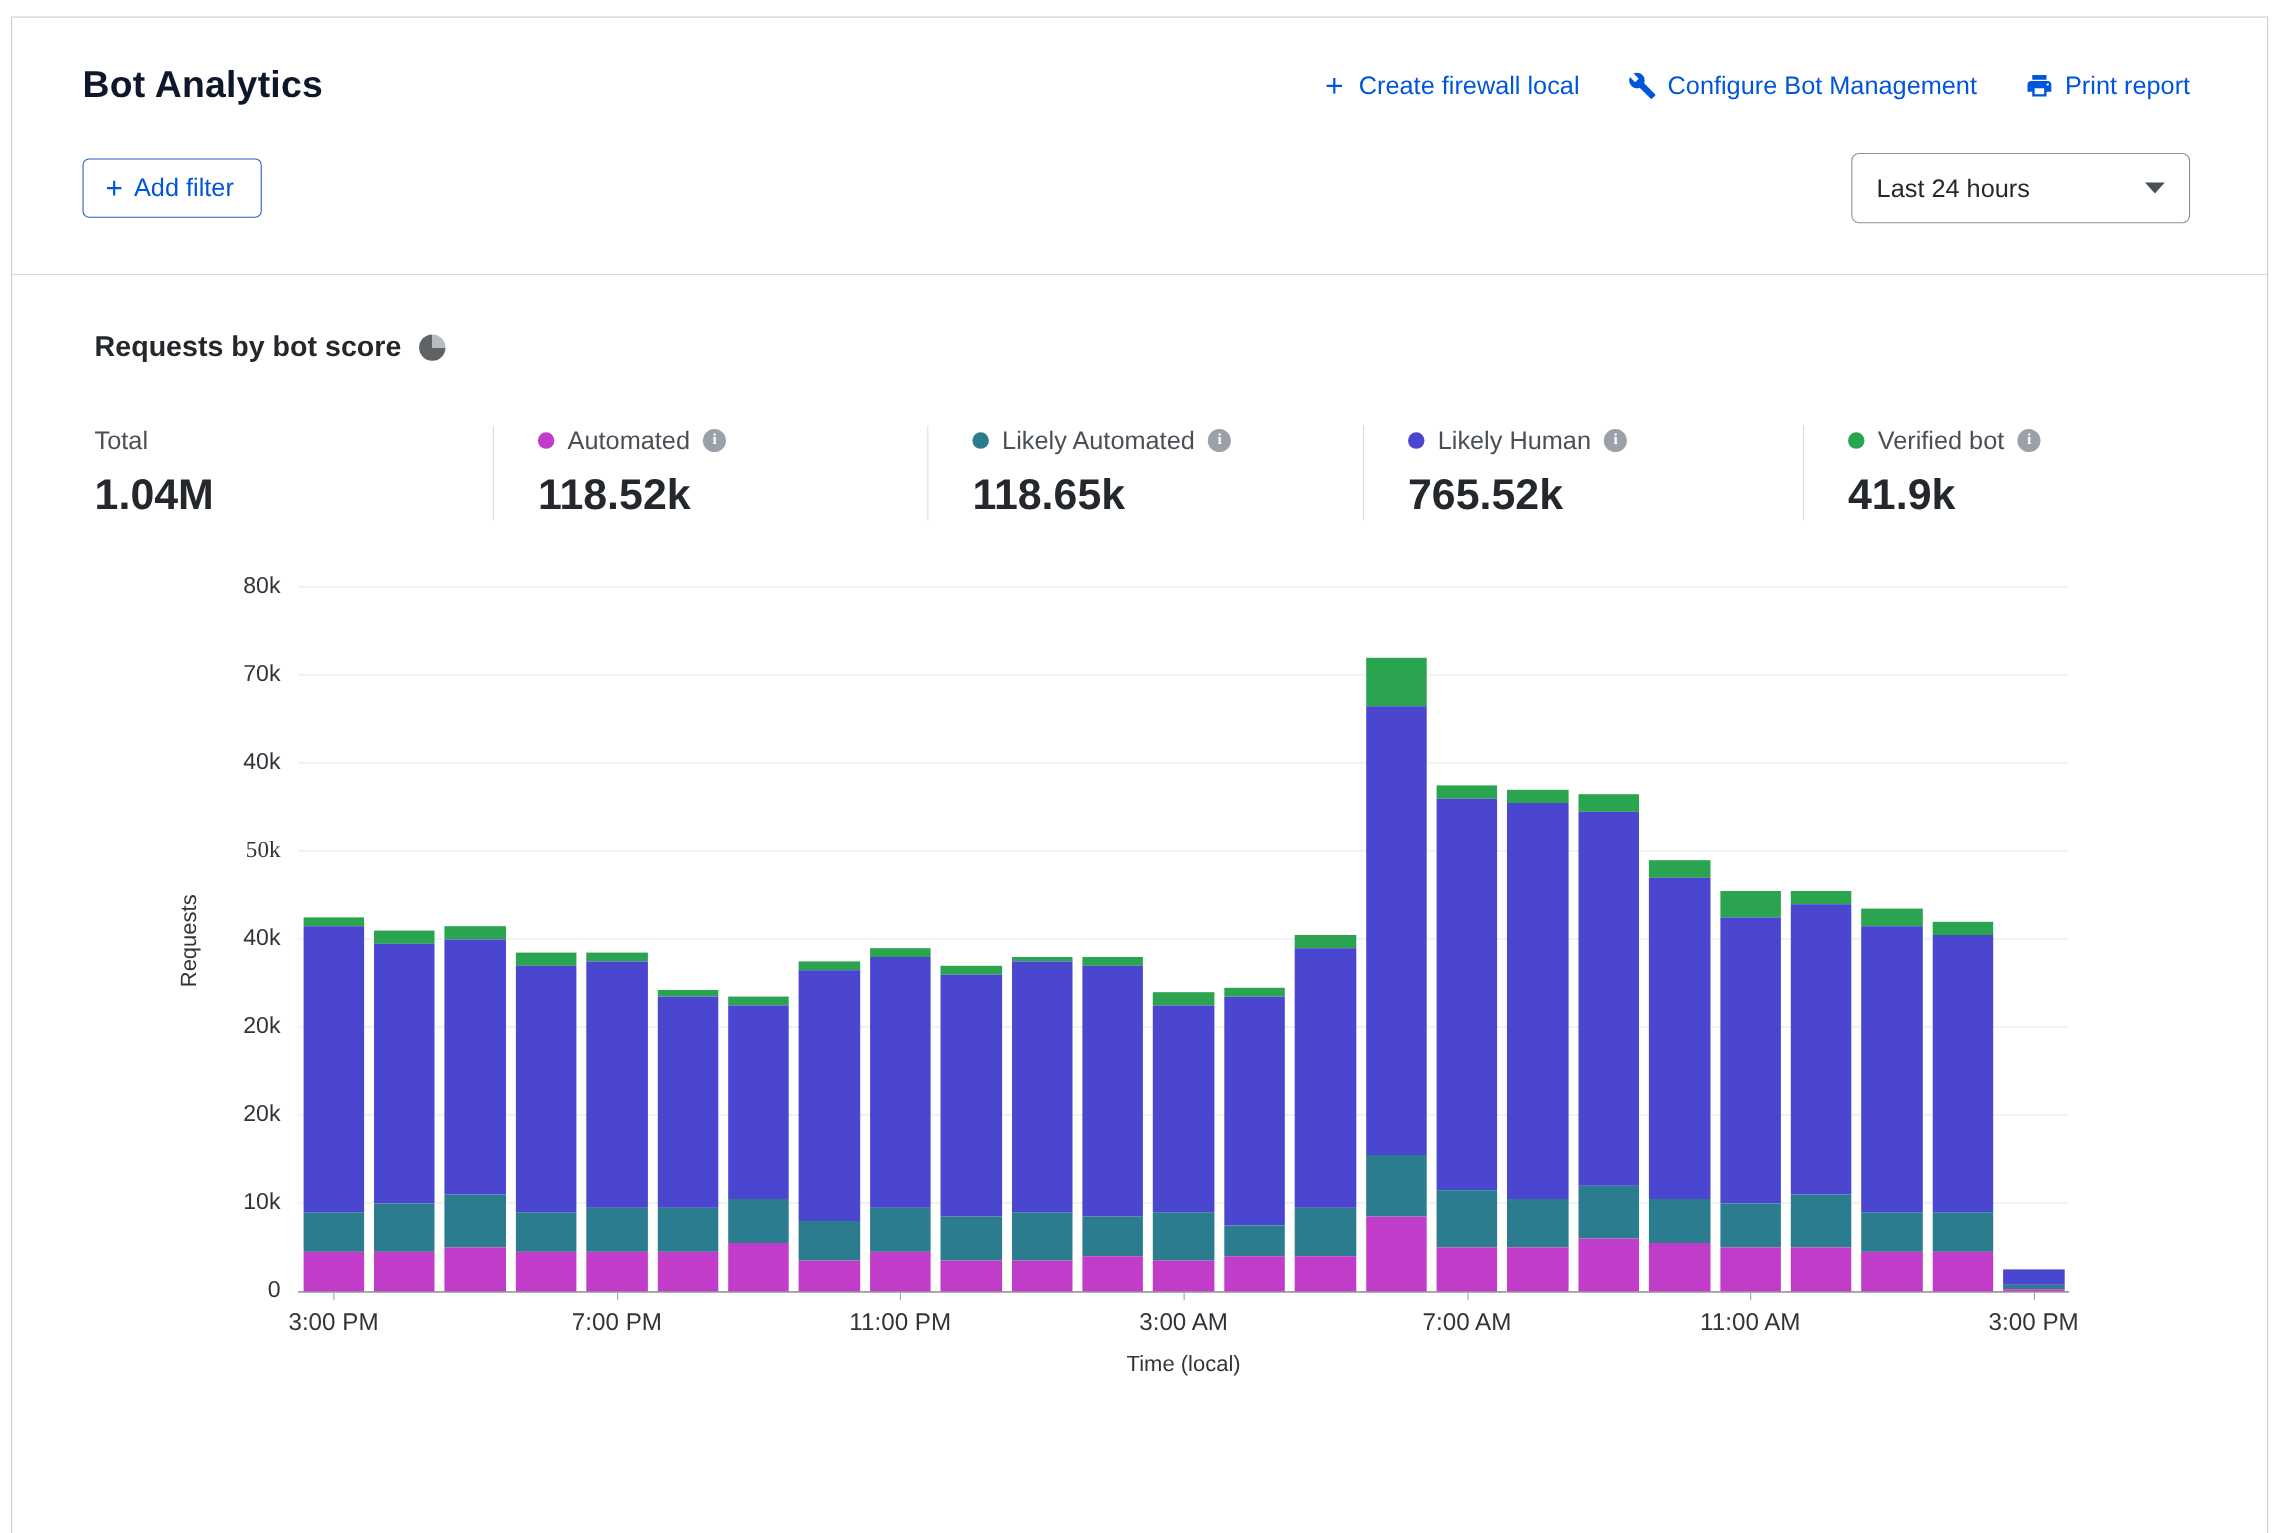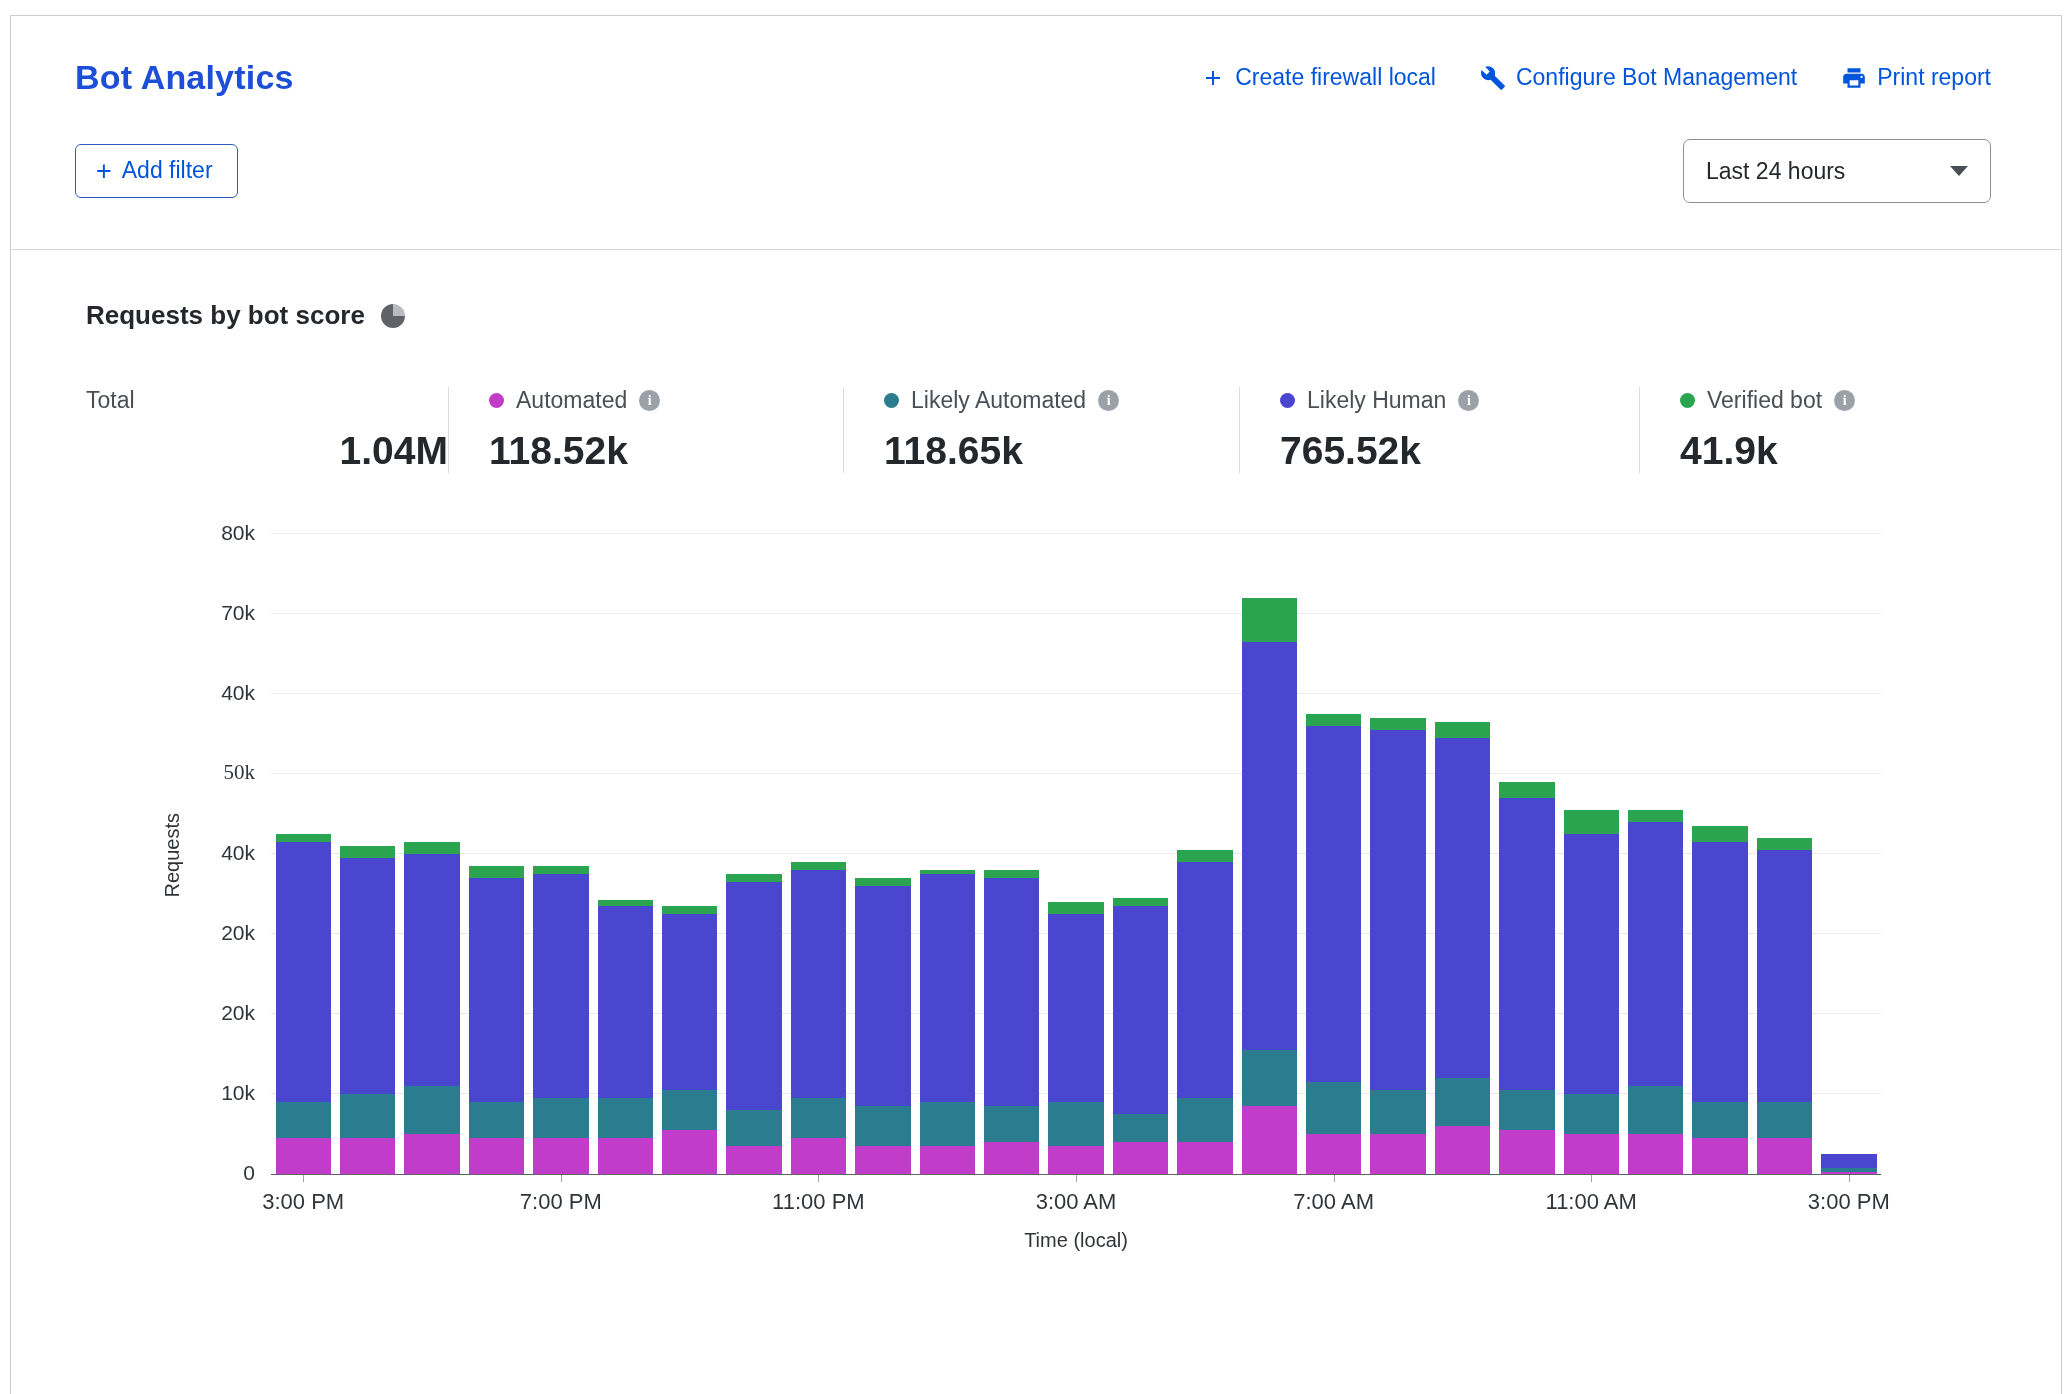--- a/index.html
+++ b/index.html
@@ -9,21 +9,21 @@
     font-family: "Liberation Sans", "DejaVu Sans", sans-serif;
     color: #30353a; overflow: hidden; position: relative;
   }
   .card {
     position: absolute; left: 10px; top: 15px; right: 8px; height: 1420px;
     background: #fff; border: 1px solid #c9cdd2;
   }
   
   .card-header { padding: 42px 70px 0 64px; border-bottom: 1px solid #d6d9dc; padding-bottom: 46px; }
   .title-row { display: flex; justify-content: space-between; align-items: center; }
-  .page-title { font-size: 34px; font-weight: 700; color: #1d4ed8; letter-spacing: .2px; }
+  .page-title { font-size: 34px; font-weight: 700; color: #0f172a; letter-spacing: .2px; }
   .header-actions { display: flex; align-items: center; gap: 44px; }
   .action-link { display: flex; align-items: center; gap: 10px; color: #0055dc; font-size: 23px; cursor: pointer; text-decoration: none; }
   .action-link svg { display: block; }
   .filter-row { display: flex; justify-content: space-between; align-items: center; margin-top: 42px; }
   .add-filter-btn {
     display: inline-flex; align-items: center; gap: 10px;
     border: 1.5px solid #2f5cc4; border-radius: 6px; background: #fff;
     color: #0055dc; font-size: 23px; padding: 12px 24px 13px 20px; cursor: pointer;
     font-family: inherit;
   }
@@ -39,21 +39,21 @@
   .section-title-row { display: flex; align-items: center; gap: 16px; }
   .section-title { font-size: 26px; font-weight: 700; color: #24282c; }
   .pie-icon {
     width: 24px; height: 24px; border-radius: 50%;
     background: conic-gradient(#b8bcc0 0deg 90deg, #5f6368 90deg 360deg);
     display: inline-block;
   }
   
   .stats { display: flex; margin-top: 56px; }
   .stat-col { padding-left: 40px; border-left: 1px solid #d9dcdf; }
-  .stat-col:first-child { padding-left: 0; border-left: none; text-align: right; }
+  .stat-col:first-child { padding-left: 0; border-left: none; }
   .stat-label-row { display: flex; align-items: center; gap: 12px; font-size: 23px; color: #4a4f55; }
   .legend-dot { width: 15px; height: 15px; border-radius: 50%; display: inline-block; }
   .info-icon {
     width: 21px; height: 21px; border-radius: 50%; background: #9aa1a8; color: #fff;
     font-size: 14px; font-weight: 700; display: inline-flex; align-items: center; justify-content: center;
     font-family: "Liberation Serif", serif; cursor: pointer;
   }
   .stat-value { font-size: 39px; font-weight: 700; color: #24282c; margin-top: 15px; }
   
   .chart { position: relative; margin: 62px 70px 0 75px; }

